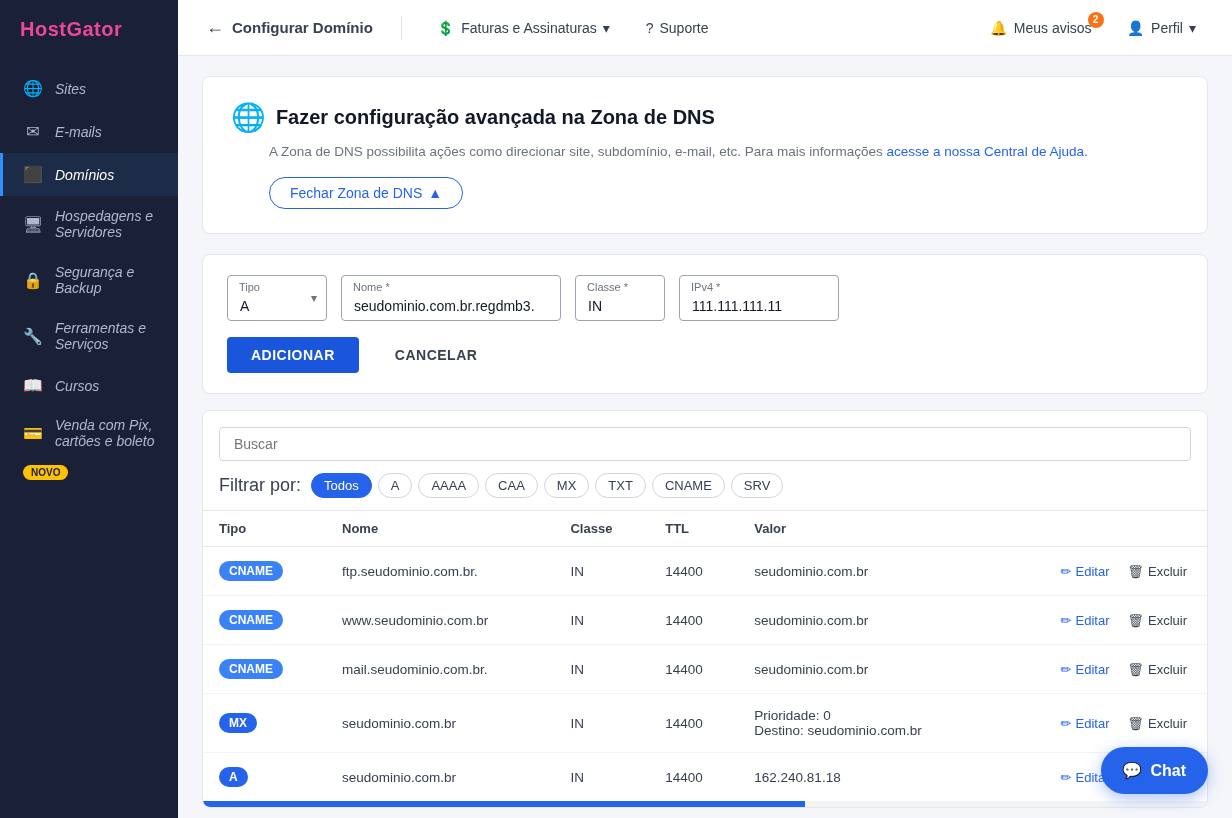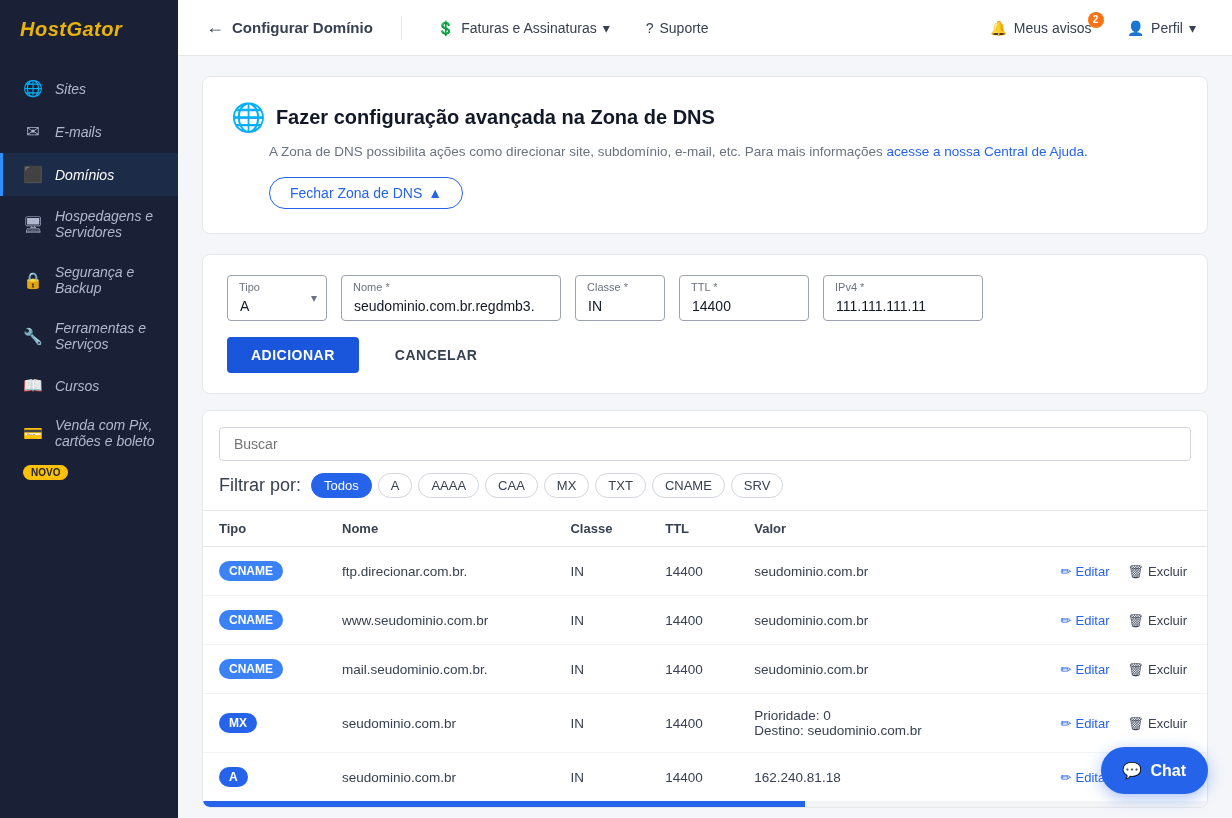--- a/index.html
+++ b/index.html
@@ -16,21 +16,21 @@
       height: 818px;
     }
     .sidebar-logo {
       padding: 18px 20px;
       font-size: 20px;
       font-weight: 800;
       color: #fff;
       background: #1a2035;
       letter-spacing: 0.5px;
     }
-    .sidebar-logo span { color: #eab308; font-style: italic; }
+    .sidebar-logo span { color: #ec4899; }
     .sidebar-nav { flex: 1; padding-top: 8px; }
     .sidebar-item {
       display: flex;
       align-items: center;
       gap: 12px;
       padding: 12px 20px;
       cursor: pointer;
       color: #b0b8d0;
       font-size: 14px;
       border-left: 3px solid transparent;
@@ -406,24 +406,20 @@
         <div class="field-group">
           <span class="field-label">Nome *</span>
           <input class="field-input" type="text" style="width: 220px;" value="seudominio.com.br.regdmb3.">
         </div>
 
         <div class="field-group">
           <span class="field-label">Classe *</span>
           <input class="field-input" type="text" style="width: 90px;" value="IN">
         </div>
 
-        <div class="field-group">
-          <span class="field-label">TTL *</span>
-          <input class="field-input" type="text" style="width: 130px;" value="14400">
-        </div>
 
         <div class="field-group">
           <span class="field-label">IPv4 *</span>
           <input class="field-input" type="text" style="width: 160px;" value="111.111.111.11">
         </div>
       </div>
       <div class="form-actions">
         <button class="btn-adicionar">ADICIONAR</button>
         <button class="btn-cancelar">CANCELAR</button>
       </div>
@@ -453,21 +449,21 @@
             <th>TTL</th>
             <th>Valor</th>
             <th></th>
           </tr>
         </thead>
         <tbody id="dns-rows">
         <tr>
     <td>
       <span class="type-badge type-cname">CNAME</span>
     </td>
-    <td>ftp.direcionar.com.br.</td>
+    <td>ftp.seudominio.com.br.</td>
     <td>IN</td>
     <td>14400</td>
     <td>
                 <div>seudominio.com.br</div>
               </td>
     <td>
       <div class="actions-cell">
         <button class="action-btn">
           <span>✏</span>
           <span>Editar</span>

